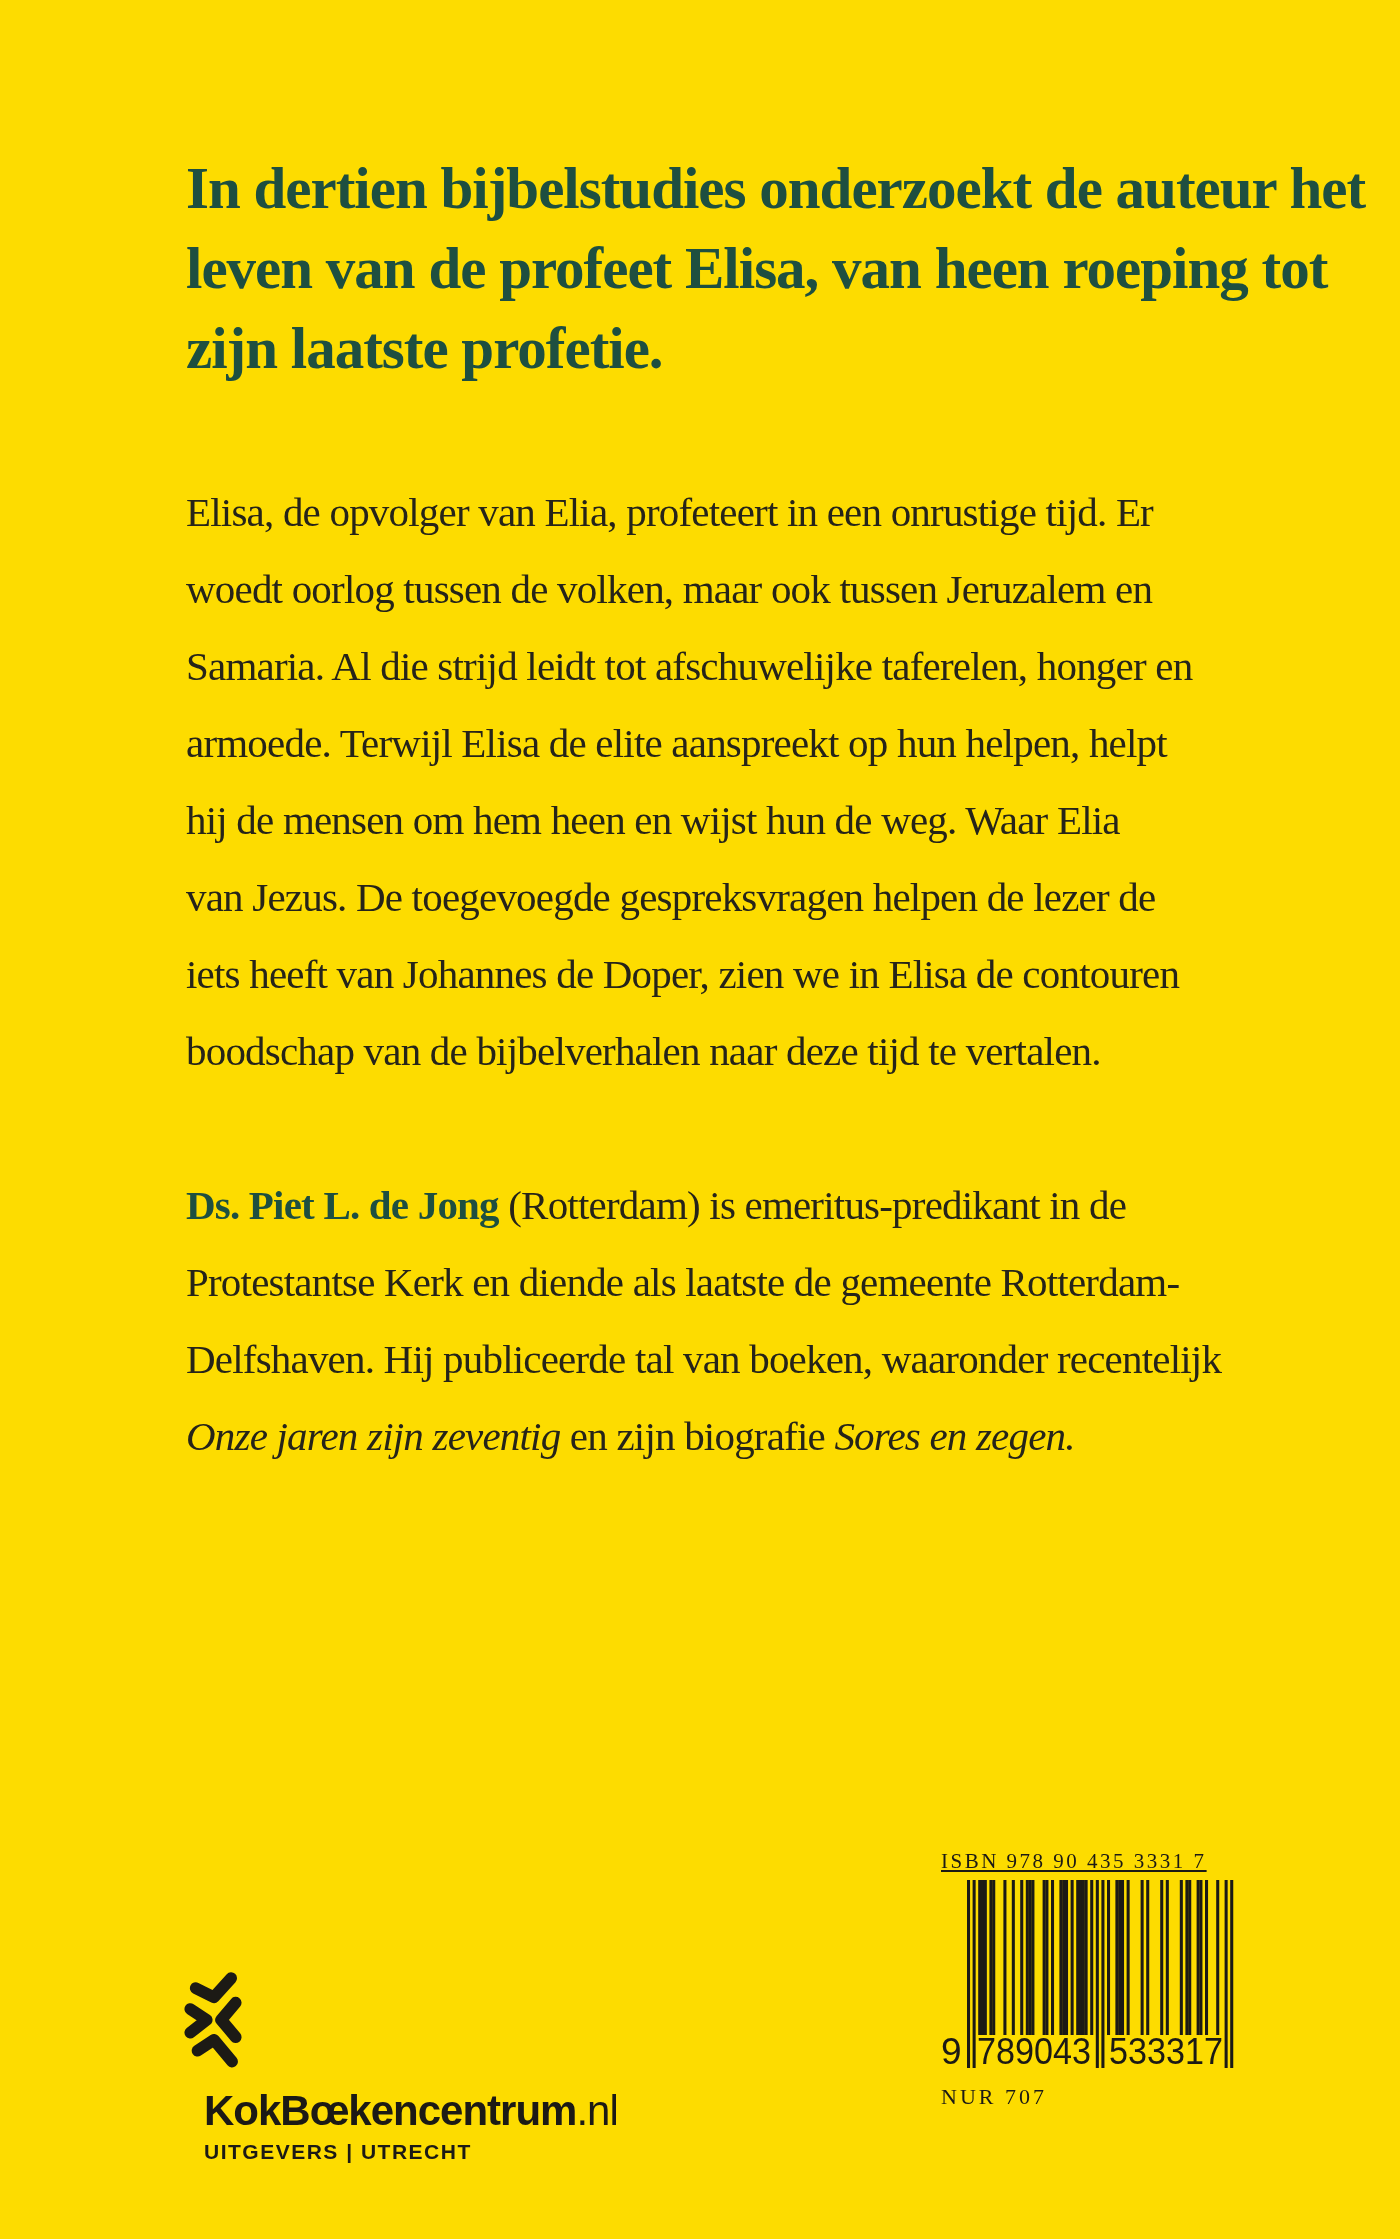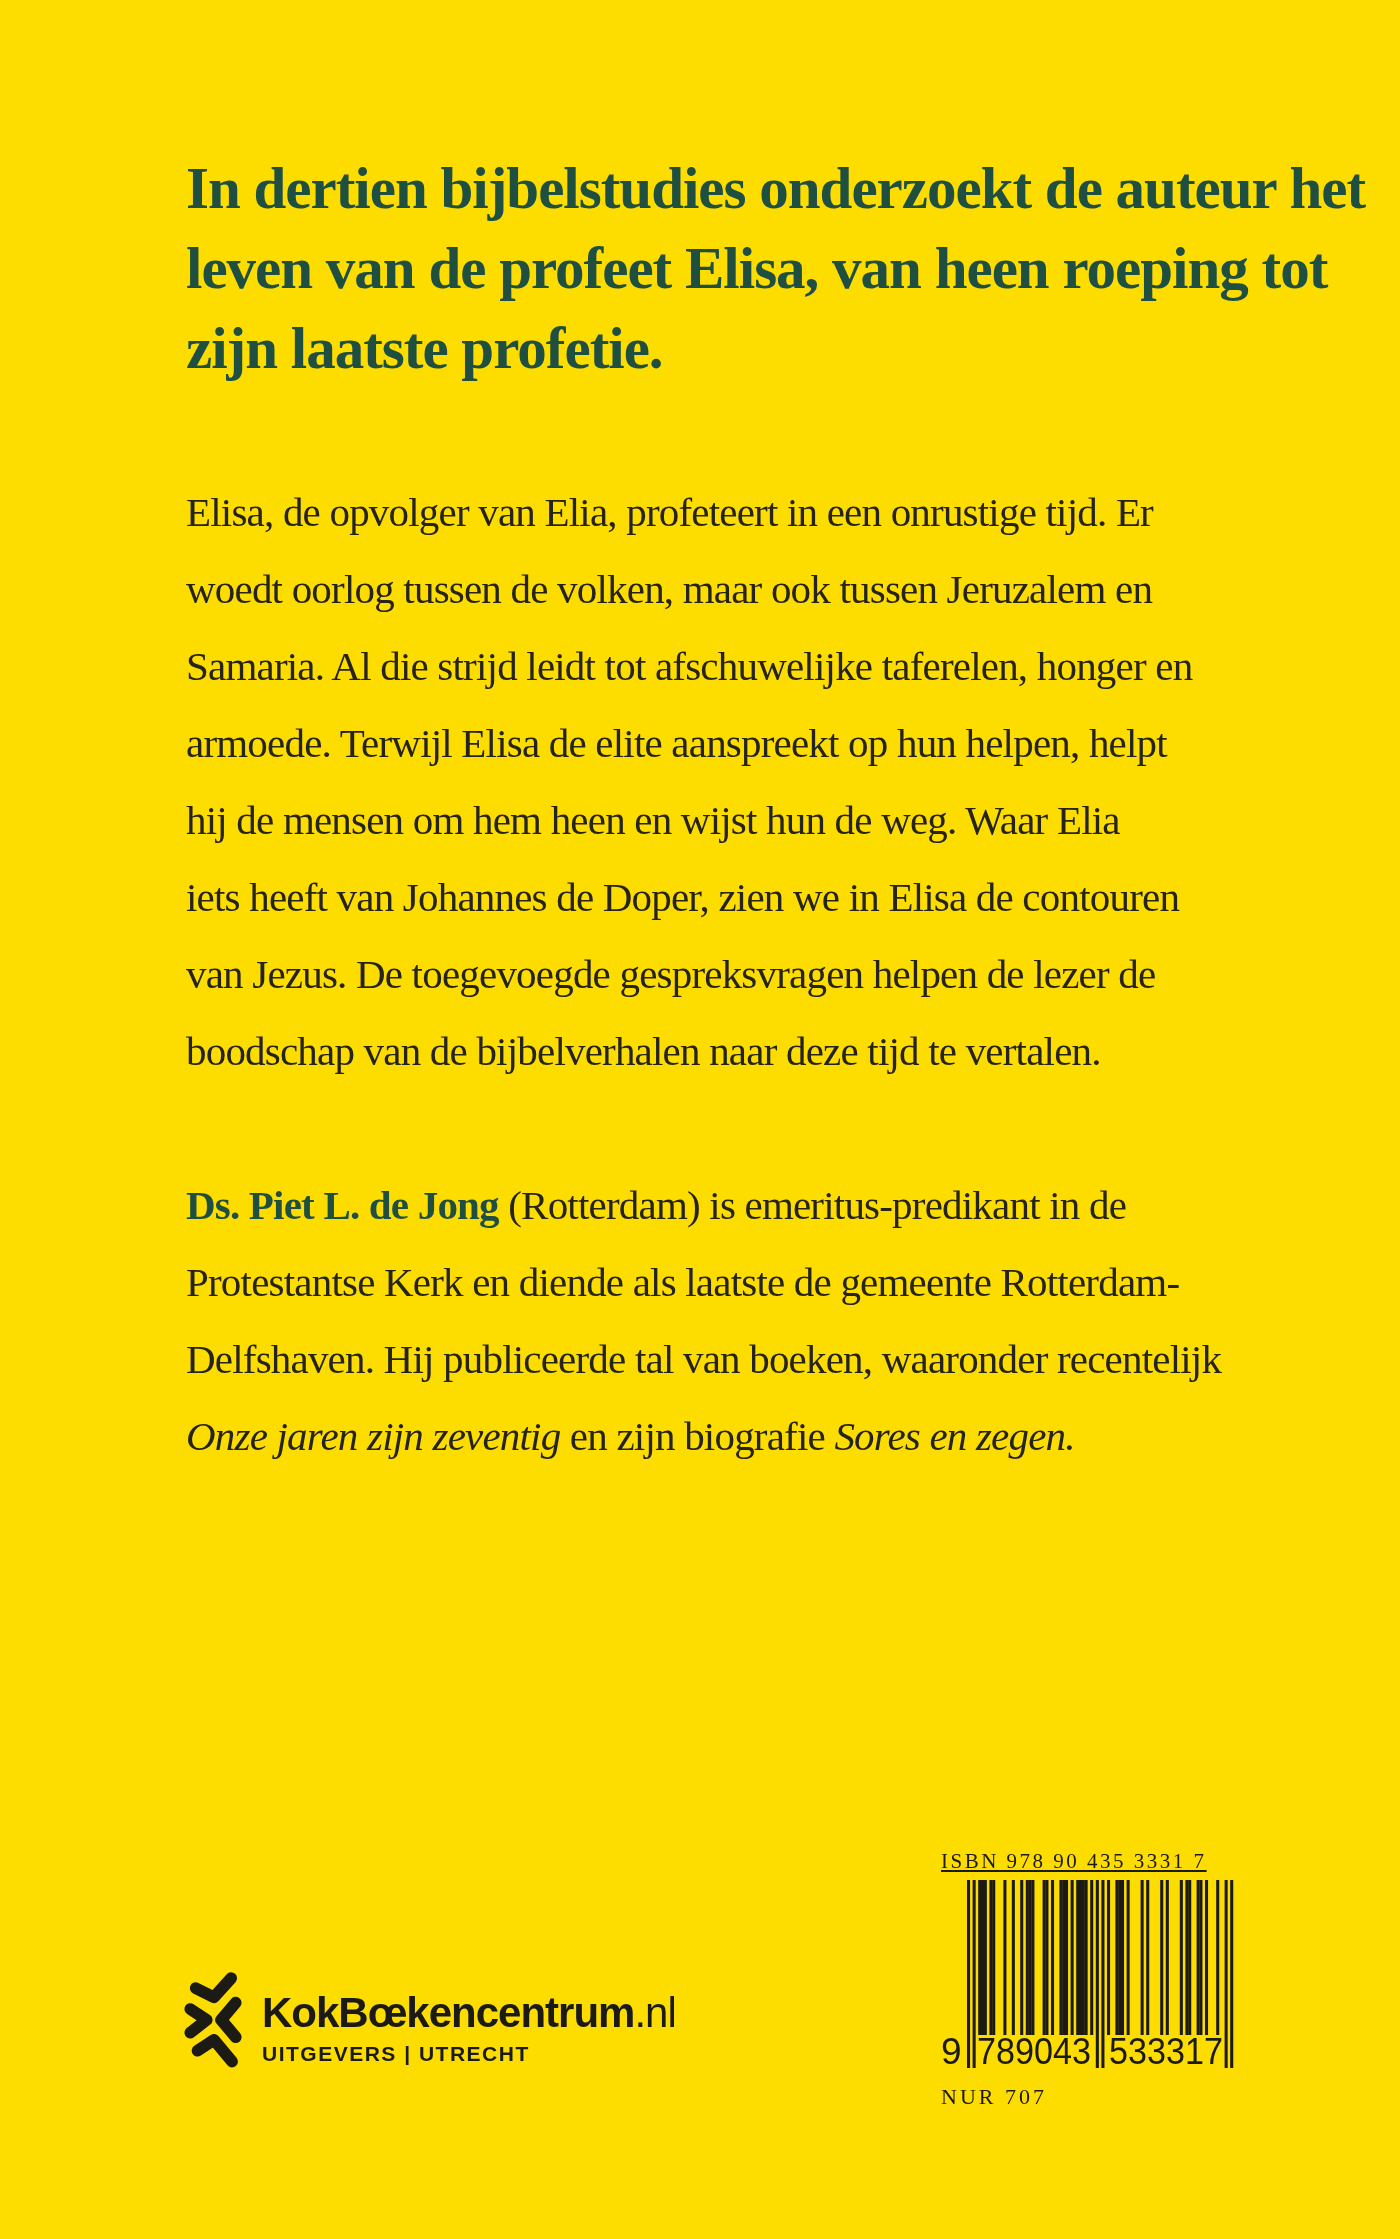--- a/index.html
+++ b/index.html
@@ -27,20 +27,21 @@
     font-size:41px; line-height:77px; letter-spacing:-0.8px;
     color:var(--body,#262419); white-space:nowrap;
   }
   .bio .author{ font-weight:700; color:var(--headline,#1e4f40); }
   .bio .italic{ font-style:italic; }
 
   .publisher{
     position:absolute; left:184px; top:1970px;
     display:flex; align-items:flex-start;
     color:var(--ink,#1c1a15);
+    flex-direction:column;
   }
   .pub-mark{ width:58px; height:98px; flex:0 0 auto; }
   .pub-mark path{ fill:none; stroke:var(--ink,#1c1a15); stroke-width:13; stroke-linecap:round; stroke-linejoin:round; }
   .pub-text{ margin-left:20px; padding-top:22px; font-family:"Liberation Sans", sans-serif; }
   .pub-name{ font-size:42px; font-weight:700; letter-spacing:-1px; line-height:1; white-space:nowrap; }
   .pub-name .nl{ font-weight:400; }
   .pub-tagline{ font-size:21px; font-weight:700; letter-spacing:1.5px; margin-top:8px; white-space:nowrap; }
 
   .isbn-block{
     position:absolute; left:941px; top:1848px; width:310px;
@@ -69,22 +70,22 @@
     <div>leven van de profeet Elisa, van heen roeping tot</div>
     <div>zijn laatste profetie.</div>
   </section>
 
   <section class="synopsis">
     <div>Elisa, de opvolger van Elia, profeteert in een onrustige tijd. Er</div>
     <div>woedt oorlog tussen de volken, maar ook tussen Jeruzalem en</div>
     <div>Samaria. Al die strijd leidt tot afschuwelijke taferelen, honger en</div>
     <div>armoede. Terwijl Elisa de elite aanspreekt op hun helpen, helpt</div>
     <div>hij de mensen om hem heen en wijst hun de weg. Waar Elia</div>
+    <div>van Jezus. De toegevoegde gespreksvragen helpen de lezer de</div>
     <div>iets heeft van Johannes de Doper, zien we in Elisa de contouren</div>
-    <div>van Jezus. De toegevoegde gespreksvragen helpen de lezer de</div>
     <div>boodschap van de bijbelverhalen naar deze tijd te vertalen.</div>
   </section>
 
   <section class="bio">
     <div><span class="author">Ds. Piet L. de Jong</span><span> (Rotterdam) is emeritus-predikant in de</span></div>
     <div><span>Protestantse Kerk en diende als laatste de gemeente Rotterdam-</span></div>
     <div><span>Delfshaven. Hij publiceerde tal van boeken, waaronder recentelijk</span></div>
     <div><span class="italic">Onze jaren zijn zeventig</span><span> en zijn biografie </span><span class="italic">Sores en zegen.</span></div>
   </section>
 

